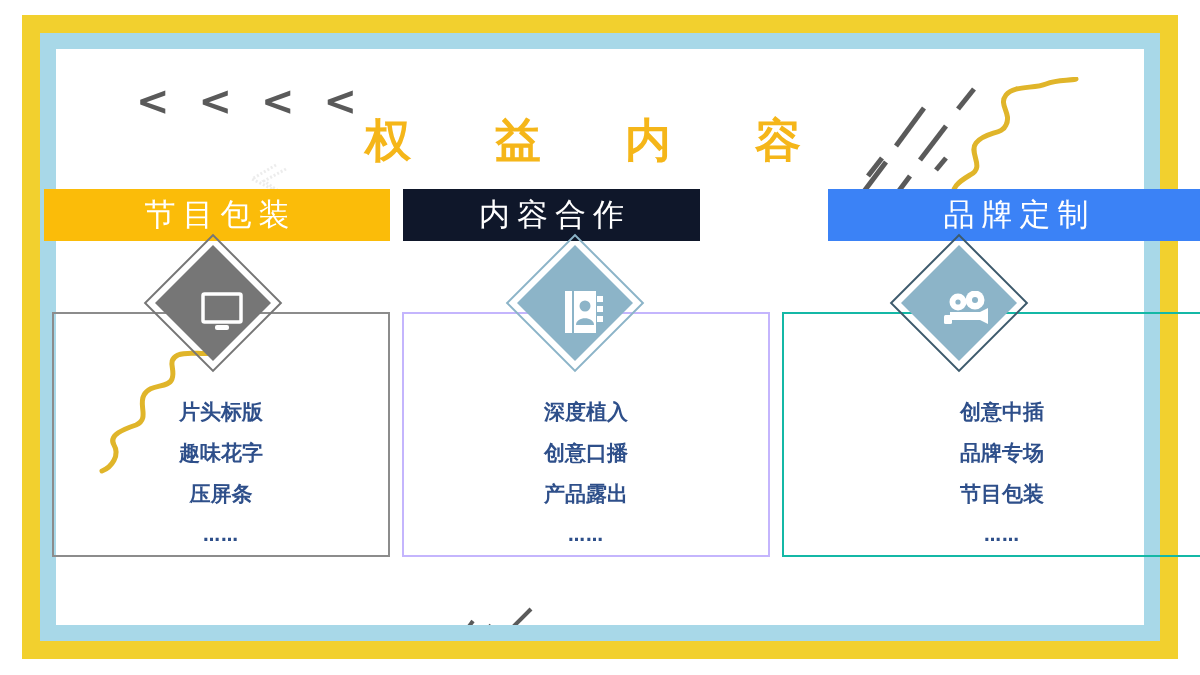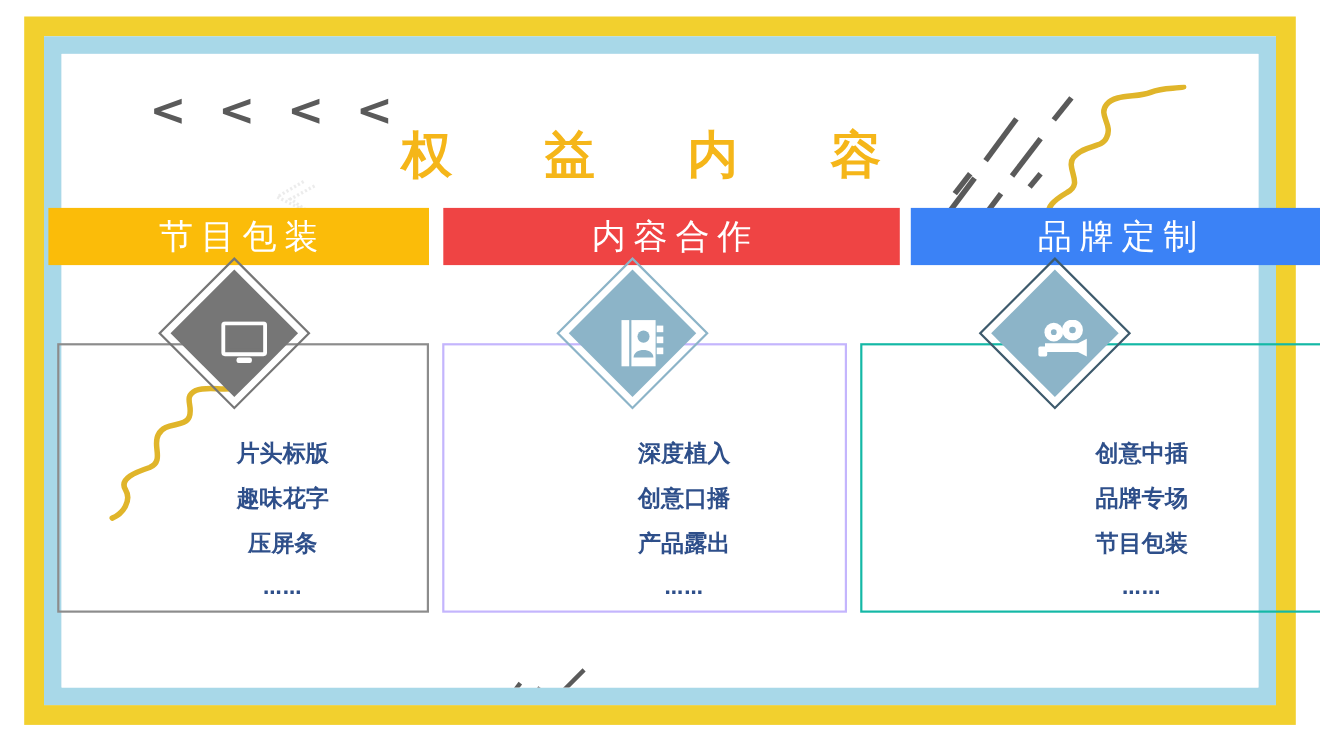--- a/index.html
+++ b/index.html
@@ -102,21 +102,21 @@
     align-items: center;
     justify-content: center;
     color: #FFFFFF;
     font-size: 31px;
     font-weight: normal;
     letter-spacing: 7px;
     text-indent: 7px;
     font-family: "DejaVu Sans", "Liberation Sans", sans-serif;
   }
   .bar-1 { left: 44px;  width: 346px; background: #FBBC09; }
-  .bar-2 { left: 403px; width: 415px; background: #ef4444; }
+  .bar-2 { left: 403px; width: 297px; background: #0f172a; }
   .bar-3 { left: 783px; width: 376px; background: #3b82f6; margin-left: 45px; }
 
   
   .col {
     position: absolute;
     top: 312px;
     height: 245px;
     background: transparent;
     box-sizing: border-box;
   }
@@ -128,21 +128,20 @@
     position: absolute;
     top: 78px;
     left: 0;
     width: 100%;
     text-align: center;
     color: #2E4F8A;
     font-size: 21px;
     font-weight: bold;
     line-height: 41px;
     font-family: "DejaVu Sans", "Liberation Sans", sans-serif;
-    padding-left: 36px;
   }
   .col-lines .dots {
     font-size: 17px;
     letter-spacing: 1px;
   }
 
   
   .diamond-wrap {
     position: absolute;
     width: 116px;

